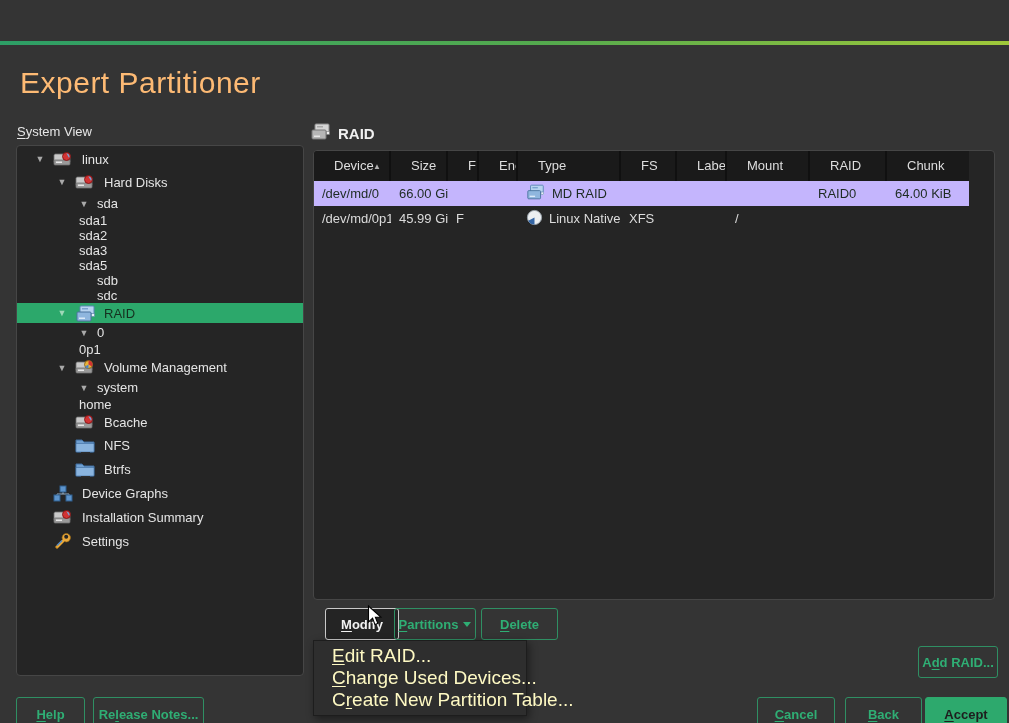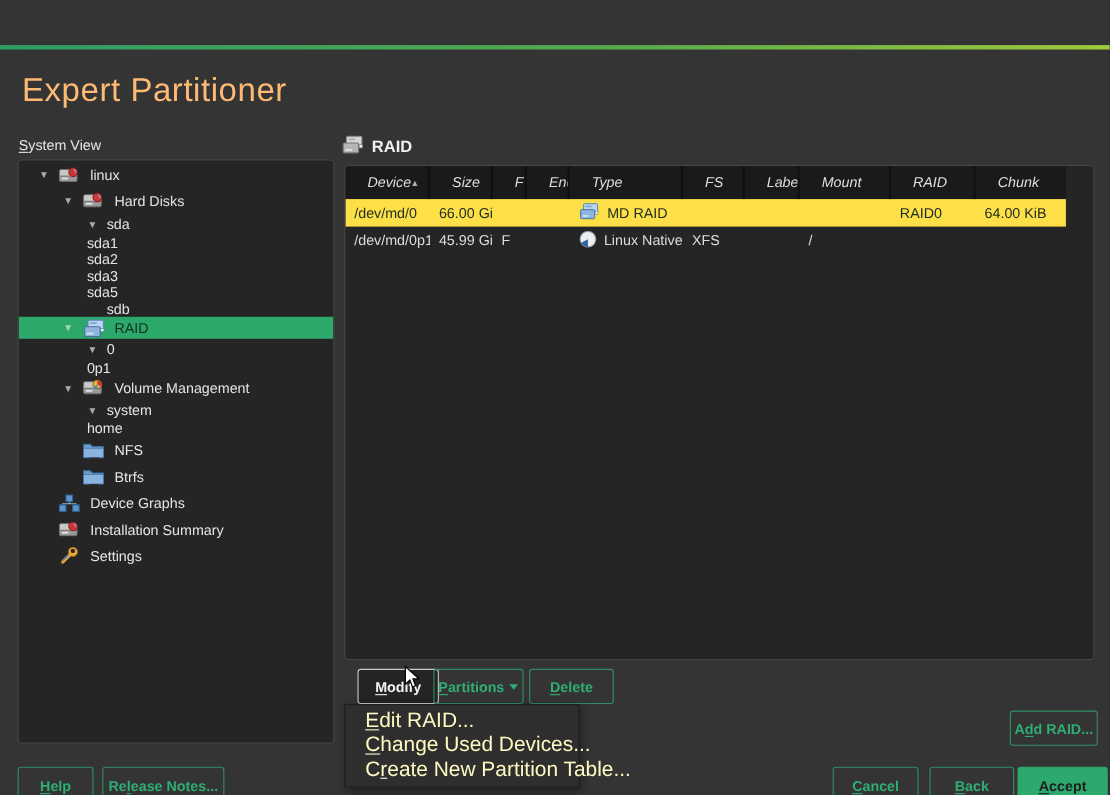--- a/index.html
+++ b/index.html
@@ -31,24 +31,24 @@
 
   
   .main-head { position:absolute; left:310px; top:123px; display:flex; align-items:center; gap:6px;
                color:#f0f0f0; font-size:15px; font-weight:bold; }
 
   
   .tbl { position:absolute; left:313px; top:150px; width:682px; height:450px;
          background:#252525; border:1px solid #464646; border-radius:4px; overflow:hidden; }
   .thead { display:flex; width:655px; height:30px; background:#1a1a1a; }
   .th { color:#dedede; font-size:13px; line-height:30px; padding-left:20px;
-        border-right:2px solid #101010; overflow:hidden; position:relative;font-style:italic; }
+        border-right:2px solid #101010; overflow:hidden; position:relative; }
   .sort { font-size:8px; color:#b0b0b0; position:absolute; right:8px; top:1px; }
   .tr { display:flex; width:655px; height:25px; align-items:center; color:#dcdcdc; font-size:13px; }
-  .tr.sel { background:#fde047; color:#1d2b22; }
+  .tr.sel { background:#c4b5fd; color:#1d2b22; }
   .td { padding-left:8px; overflow:hidden; white-space:nowrap; display:flex; align-items:center; gap:6px; }
   .c0{width:77px;} .c1{width:57px;} .c2{width:31px;} .c3{width:39px;} .c4{width:103px;}
   .c5{width:56px;} .c6{width:50px;} .c7{width:83px;} .c8{width:77px;} .c9{width:82px;}
 
   
   .btn { position:absolute; display:flex; align-items:center; justify-content:center;
          border:1px solid #2f8f63; border-radius:3px; background:transparent;
          color:#2fae74; font-weight:bold; font-size:13px; gap:5px; }
   .btn.open { border-color:#c9c9c9; background:#242424; color:#f2f2f2; }
   .btn.primary { background:#2da96d; border-color:#2da96d; color:#1e1e1e; }
@@ -121,20 +121,24 @@
         <span class="tlabel" style="margin-left:0">sda3</span>
     </div>
     <div class="trow lvl3 h15">
       <span class="arr"></span>
         <span class="tlabel" style="margin-left:0">sda5</span>
     </div>
     <div class="trow lvl2 h15">
       <span class="arr"></span>
         <span class="tlabel" style="margin-left:0">sdb</span>
     </div>
+    <div class="trow lvl2 h15">
+      <span class="arr"></span>
+        <span class="tlabel" style="margin-left:0">sdc</span>
+    </div>
 
     <div class="trow lvl1 h20 sel">
       <span class="arr">▼</span>
       <span class="ticon">
         <svg width="22" height="17" viewBox="0 0 22 17">
             <rect x="5" y="1" width="14" height="8" rx="1" fill="#b8d4f0" stroke="#5b87b5"></rect>
             <rect x="7" y="3" width="6" height="1.5" fill="#7aa4cf"></rect>
             <rect x="2" y="7" width="14" height="9" rx="1" fill="#8fb6de" stroke="#4a739e"></rect>
             <rect x="4" y="12.5" width="6" height="1.5" fill="#dbe9f7"></rect>
             <rect x="16.5" y="8.5" width="3" height="3" fill="#e8f0f8" stroke="#4a739e" stroke-width=".5"></rect>
@@ -169,20 +173,33 @@
 
     <div class="trow lvl2 h19">
       <span class="arr">▼</span>
       <span class="tlabel" style="margin-left:0">system</span>
     </div>
     <div class="trow lvl3 h15">
       <span class="arr"></span>
         <span class="tlabel" style="margin-left:0">home</span>
     </div>
 
+    <div class="trow lvl1 h21">
+      <span class="arr"></span>
+      <span class="ticon">
+        <svg width="20" height="17" viewBox="0 0 20 17">
+            <rect x="1" y="3" width="16" height="9" rx="1.5" fill="#c9c9c9" stroke="#6e6e6e" stroke-width=".8"></rect>
+            <rect x="1" y="9" width="16" height="5" rx="1" fill="#9a9a9a" stroke="#6e6e6e" stroke-width=".8"></rect>
+            <rect x="3" y="10.5" width="6" height="1.5" fill="#e8e8e8"></rect>
+            <circle cx="13.5" cy="5.5" r="4" fill="#d23333" stroke="#7a1010" stroke-width=".8"></circle>
+            <path d="M13.5 2.5 a3 3 0 0 1 2.6 4.5 z" fill="#6fa8dc"></path>
+          </svg>
+      </span>
+      <span class="tlabel">Bcache</span>
+    </div>
 
     <div class="trow lvl1 h24">
       <span class="arr"></span>
       <span class="ticon">
         <svg width="20" height="17" viewBox="0 0 20 17">
             <path d="M1 3 h6 l2 2 h10 v9 a1 1 0 0 1 -1 1 H2 a1 1 0 0 1 -1 -1 z" fill="#6f9fd0" stroke="#3f6d9e"></path>
             <rect x="1" y="6.5" width="18" height="8.5" fill="#8ab4de" stroke="#3f6d9e" stroke-width=".6"></rect>
             <rect x="6" y="15" width="9" height="1.6" fill="#2c2c2c"></rect>
           </svg>
       </span>

